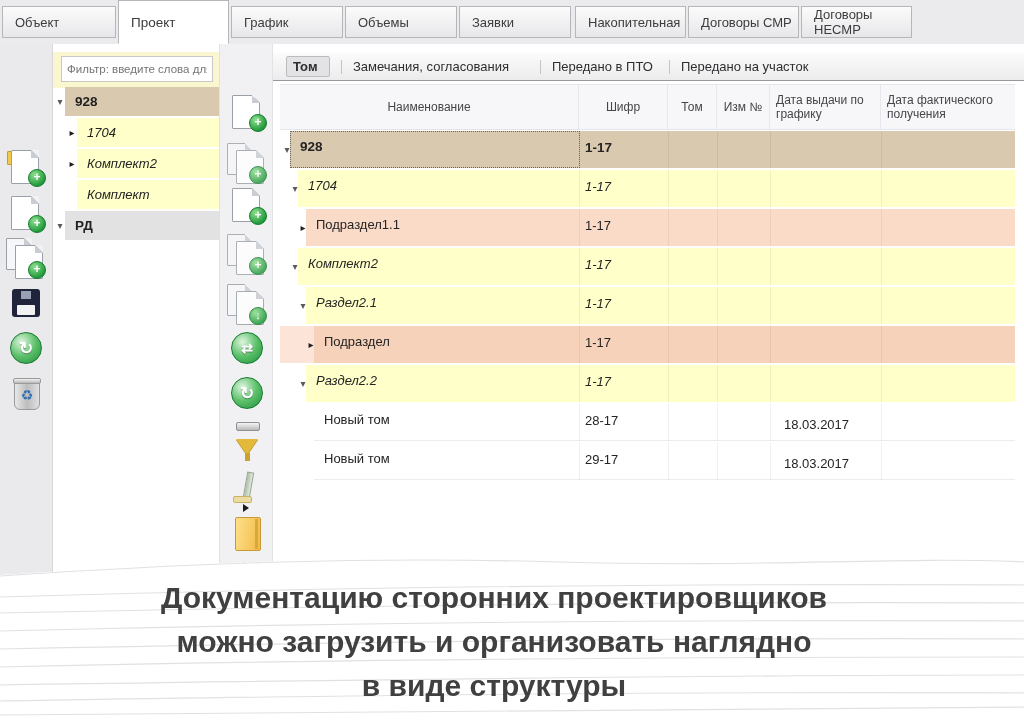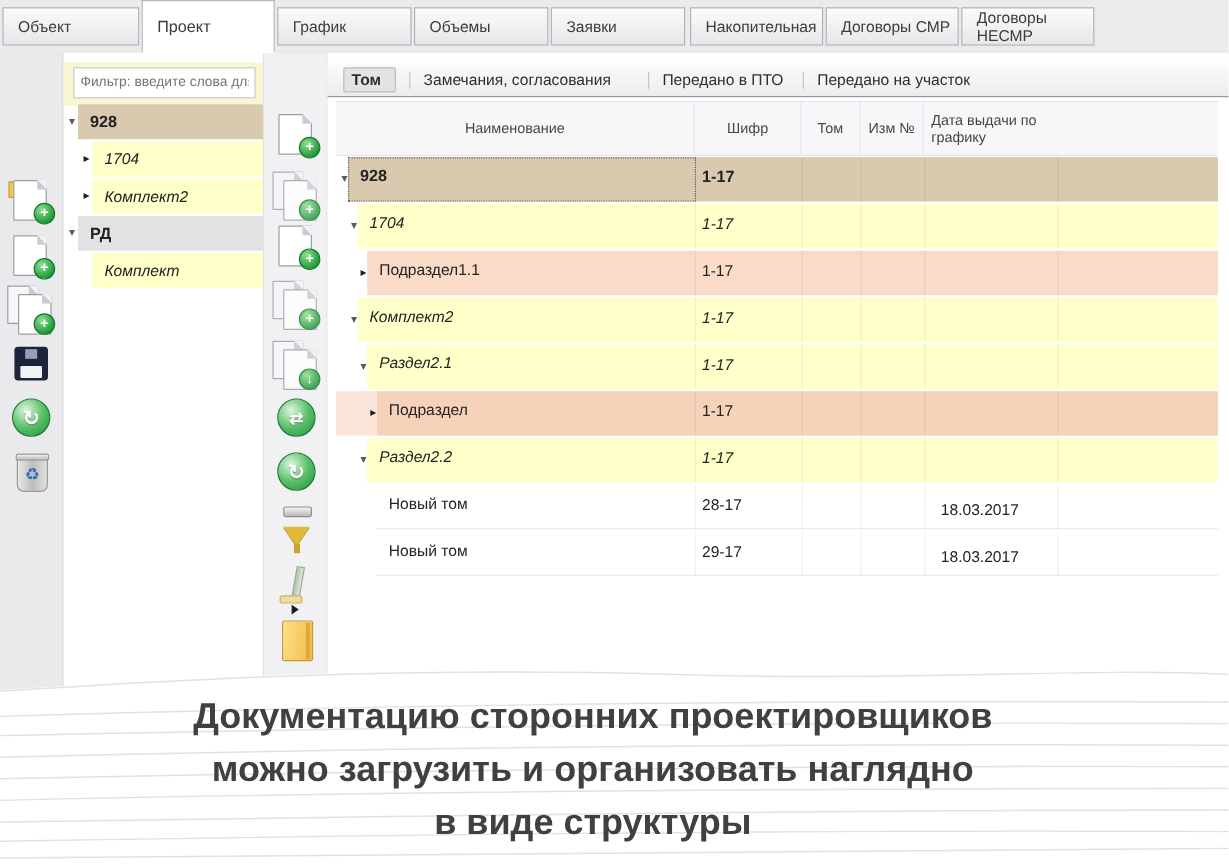--- a/index.html
+++ b/index.html
@@ -218,26 +218,26 @@
         <div class="band bg-tan"><span>928</span></div>
       </div>
       <div class="trow-t c">
         <span class="exp r"></span>
         <div class="band bg-yel"><span>1704</span></div>
       </div>
       <div class="trow-t c">
         <span class="exp r"></span>
         <div class="band bg-yel"><span>Комплект2</span></div>
       </div>
+      <div class="trow-t c">
+        <div class="band bg-yel"><span>Комплект</span></div>
+      </div>
       <div class="trow-t g">
         <span class="exp d"></span>
         <div class="band bg-gray"><span>РД</span></div>
-      </div>
-      <div class="trow-t c">
-        <div class="band bg-yel"><span>Комплект</span></div>
       </div>
     </div>
   </div>
 
   <div class="mid-toolbar">
     <span class="ic" style="top:51px">
         <span class="pg"></span>
         <span class="bdg"></span>
       </span>
     <span class="ic" style="top:103px;opacity:.8">
@@ -298,20 +298,21 @@
       <span class="subtab st3">Передано на участок</span>
     </div>
 
     <div class="tbl">
       <div class="thead">
         <div class="th">Наименование</div>
         <div class="th">Шифр</div>
         <div class="th">Том</div>
         <div class="th">Изм №</div>
         <div class="th">Дата выдачи по графику</div>
+        <div class="th">Дата фактического получения</div>
       </div>
 
       <div class="tbody">
 
         <div class="trow lvl0 c-tan b">
           <span class="exp0 d"></span>
           <div class="band"></div>
           <span class="cdiv cd1"></span>
             <span class="cdiv cd2"></span>
             <span class="cdiv cd3"></span>

